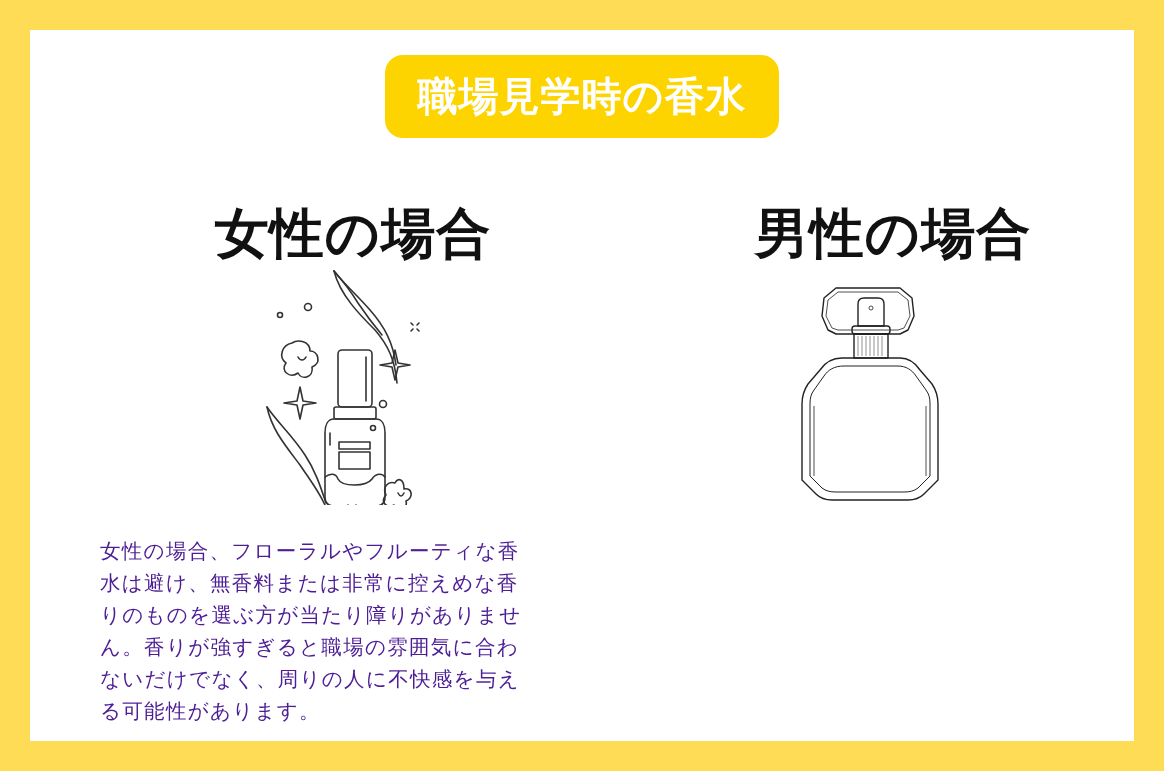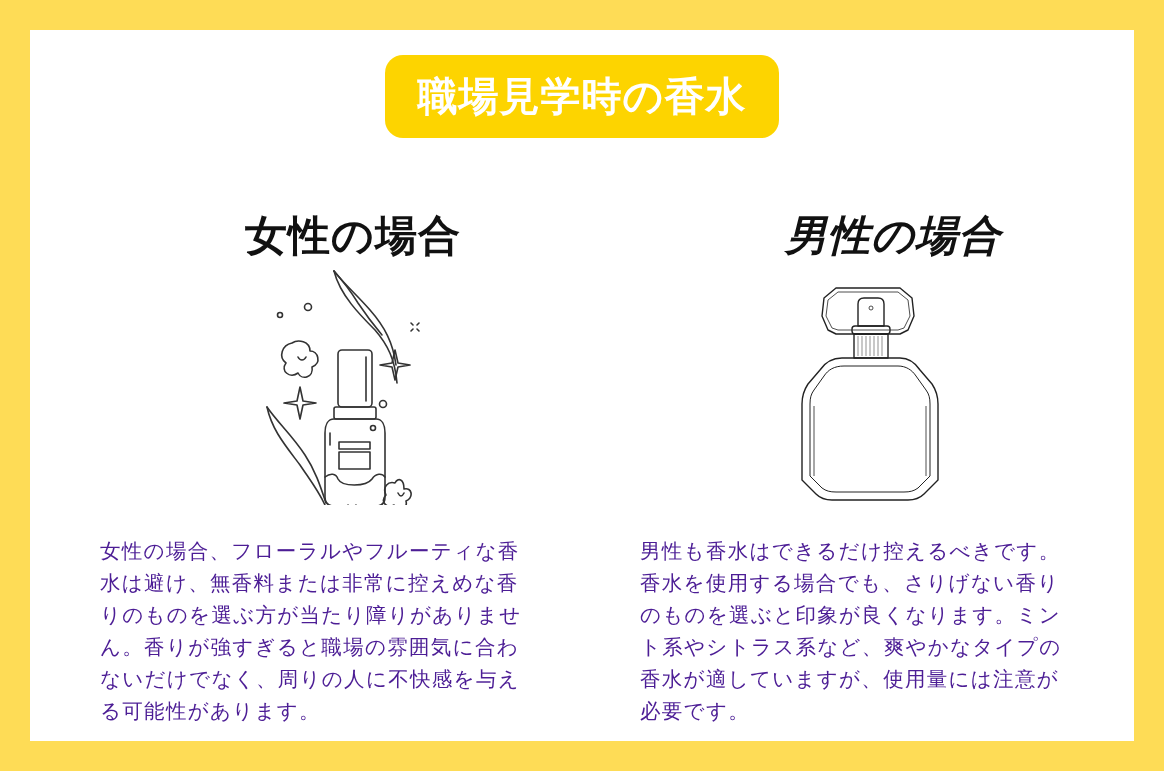--- a/index.html
+++ b/index.html
@@ -12,25 +12,25 @@
   }
   .title-pill {
     position:absolute; left:355px; top:25px; width:394px; height:83px;
     background:#FDD400; border-radius:18px;
     display:flex; align-items:center; justify-content:center;
   }
   .title-pill span {
     color:#FFFFFF; font-weight:bold; font-size:40px; letter-spacing:1px;
   }
   .heading {
-    position:absolute; top:178px; width:400px; text-align:center;
-    font-weight:bold; font-size:42px; color:#111111; letter-spacing:1px;
+    position:absolute; top:168px; width:400px; text-align:center;
+    font-weight:bold; font-size:54px; color:#111111; letter-spacing:1px;
   }
   .heading.left { left:123px; }
-  .heading.right { left:663px;font-style:italic; }
+  .heading.right { left:663px; }
   .illus { position:absolute; }
   .illus.left { left:200px; top:235px; width:200px; height:240px; }
   .illus.right { left:760px; top:250px; width:160px; height:225px; }
   .body-text {
     position:absolute; top:505px; width:440px;
     font-size:20.5px; line-height:32px; color:#4c1d95; letter-spacing:1.3px;
   }
   .body-text.left { left:70px; }
   .body-text.right { left:610px; }
 </style>
@@ -106,15 +106,14 @@
       <rect x="64" y="54" width="34" height="24"></rect>
       <path d="M68 56 L68 76 M72 56 L72 76 M76 56 L76 76 M80 56 L80 76 M84 56 L84 76 M88 56 L88 76 M92 56 L92 76" stroke-width="0.5"></path>
 
       <path d="M52 78 L110 78 C120 78 126 84 130 90 L142 104 C146 110 148 116 148 124 L148 200 L134 214 C130 218 126 220 118 220 L42 220 C34 220 30 218 26 214 L12 200 L12 124 C12 116 14 110 18 104 L30 90 C34 84 40 78 52 78 Z"></path>
 
       <path d="M54 86 L108 86 C116 86 122 90 126 96 L136 110 C139 114 140 118 140 124 L140 196 L128 208 C124 211 120 212 114 212 L46 212 C40 212 36 211 32 208 L20 196 L20 124 C20 118 21 114 24 110 L34 96 C38 90 44 86 54 86 Z" stroke-width="1"></path>
       <path d="M24 126 L24 196 M136 126 L136 196" stroke-width="0.8"></path>
     </svg>
   </div>
 
-  <div class="body-text right">男性も香水はできるだけ控えるべきです。香水を使用する場合でも、さりげない香りのものを選ぶと印象が良くなります。ミント系やシトラス系など、爽やかなタイプの香水が適していますが、使用量には注意が必要です。</div>
 
 </div>
 
 </body></html>

